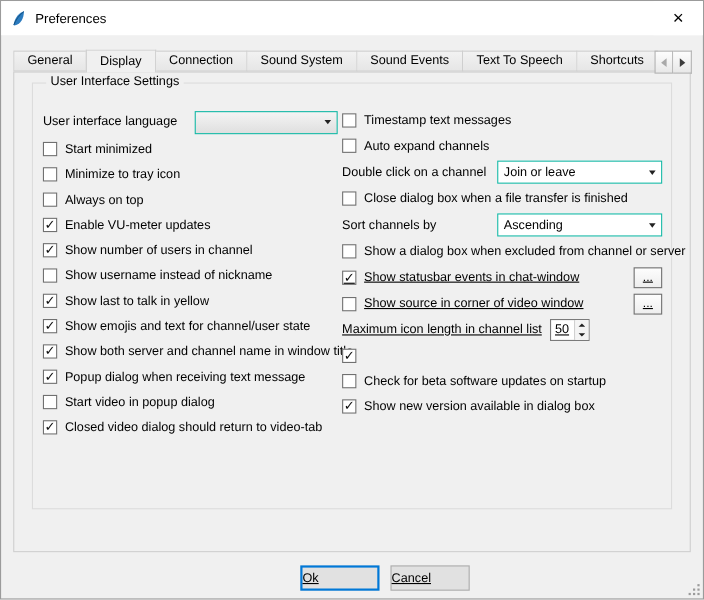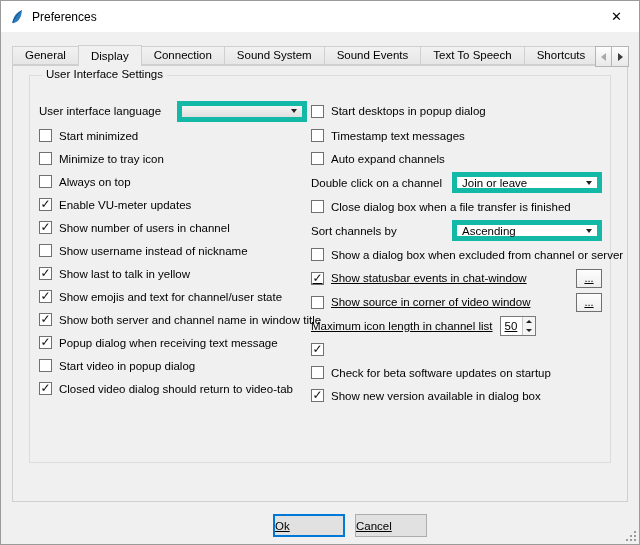--- a/index.html
+++ b/index.html
@@ -93,21 +93,21 @@
   .row.cfg-row, .row.spin-row { height: 24px; text-decoration: underline; }
   
   .cb {
     width: 13px; height: 13px; flex: 0 0 13px;
     border: 1px solid #707070; background: #fff;
     display: inline-flex; align-items: center; justify-content: center;
     margin-right: 7px;
   }
   .cb.checked::after { content: "✓"; font-size: 12px; line-height: 1; color: #111; margin-top: -1px; }
   .combo {
-    height: 21px; border: 5px solid #14b8a6; background: #fff;
+    height: 21px; border: 1px solid #14b8a6; background: #fff;
     display: inline-flex; align-items: center;
     padding-left: 5px; position: relative;
   }
   .combo.gray { background: linear-gradient(#f4f4f4, #dfdfdf); }
   .combo .combo-arrow {
     margin-left: auto; width: 17px; height: 100%;
     display: flex; align-items: center; justify-content: center;
   }
   .combo .combo-arrow i { width:0; height:0; border-left:3.5px solid transparent; border-right:3.5px solid transparent; border-top:4px solid #212121; }
   .combo-lang { width: 130px; margin-left: auto; margin-right: 4px; }
@@ -241,24 +241,20 @@
             <span class="cb"></span>
             <span>Start video in popup dialog</span>
           </div>
           <div class="row">
             <span class="cb checked"></span>
             <span>Closed video dialog should return to video-tab</span>
           </div>
         </div>
 
         <div class="col-right">
-          <div class="row tall">
-            <span class="cb"></span>
-            <span>Start desktops in popup dialog</span>
-          </div>
           <div class="row">
             <span class="cb"></span>
             <span>Timestamp text messages</span>
           </div>
           <div class="row">
             <span class="cb"></span>
             <span>Auto expand channels</span>
           </div>
 
           <div class="row combo-row">

